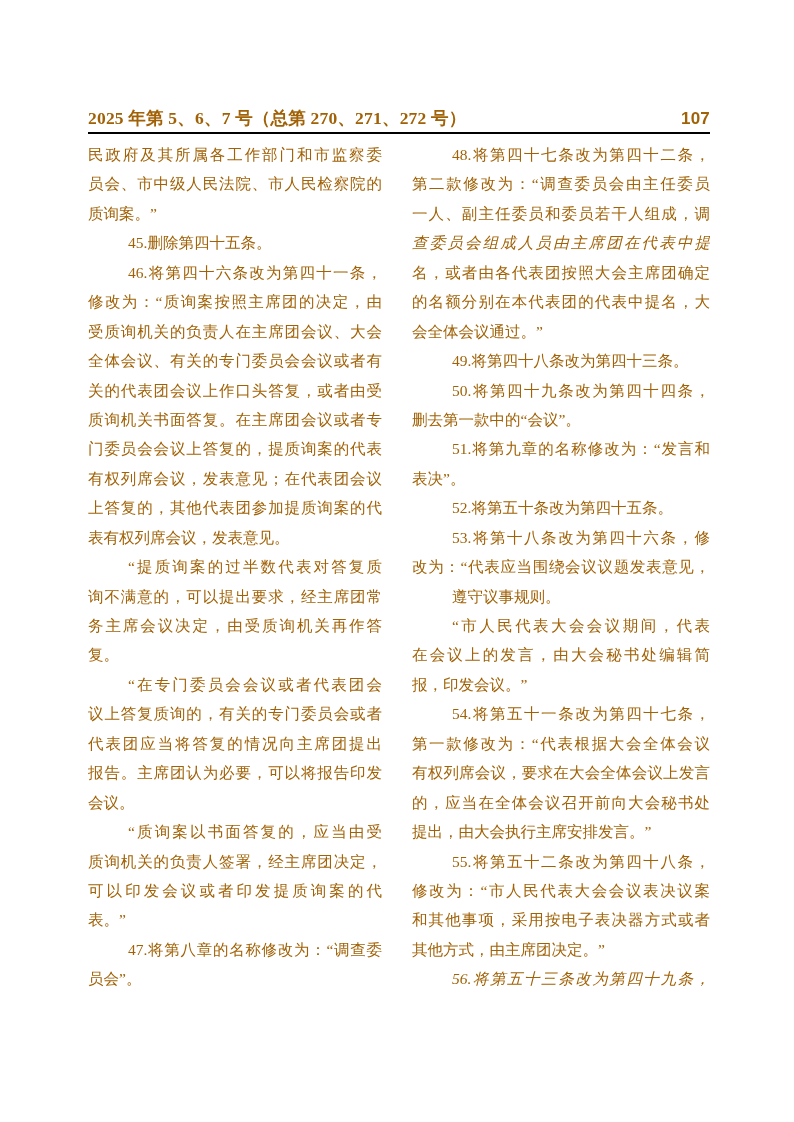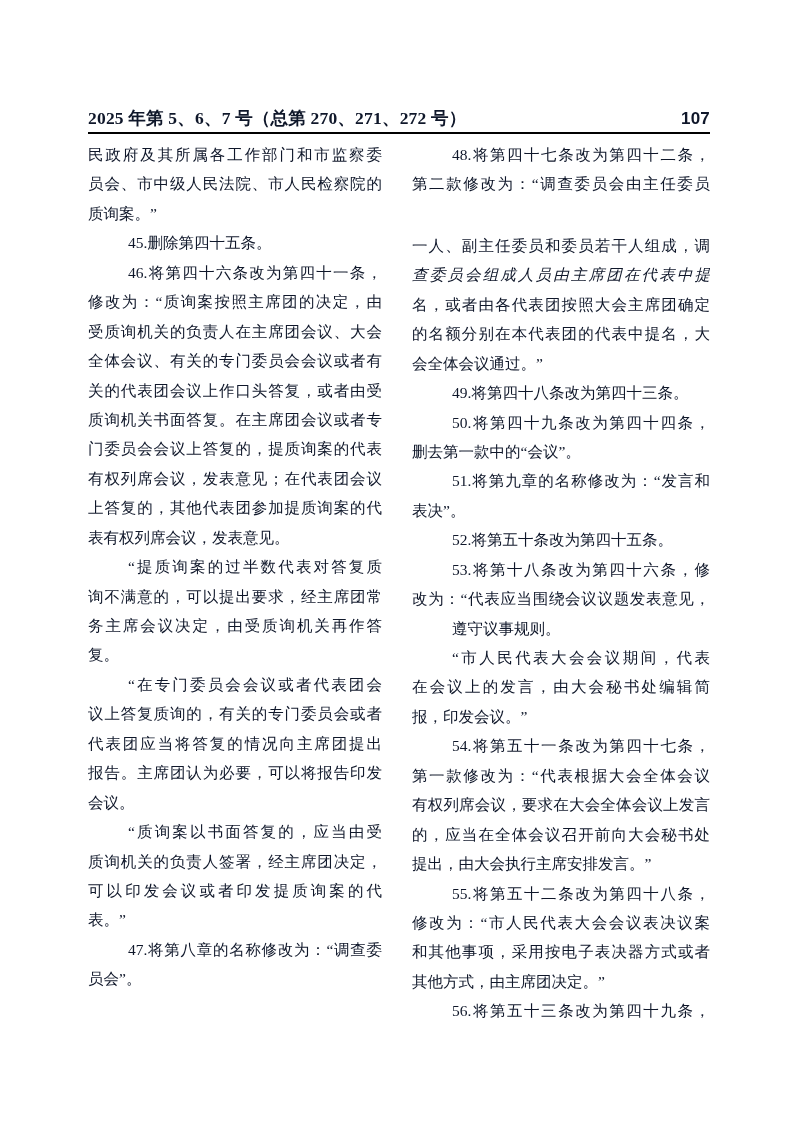--- a/index.html
+++ b/index.html
@@ -3,21 +3,21 @@
 <meta charset="utf-8">
 <style>
   * { box-sizing: border-box; }
   html, body { margin: 0; padding: 0; background: #ffffff; }
   .page {
     position: relative;
     width: 794px;
     height: 1122px;
     background: #ffffff;
     font-family: "Liberation Serif", "DejaVu Serif", serif;
-    color: #0f172a;
+    color: #a16207;
     overflow: hidden;
   }
   .content {
     position: absolute;
     left: 88px;
     top: 106px;
     width: 622px;
   }
   .header {
     display: flex;
@@ -100,21 +100,21 @@
           <div class="line just" style="padding-left: 40px;">“质询案以书面答复的，应当由受</div>
           <div class="line just" style="padding-left: 0px;">质询机关的负责人签署，经主席团决定，</div>
           <div class="line just" style="padding-left: 0px;">可以印发会议或者印发提质询案的代</div>
           <div class="line" style="padding-left: 0px;">表。”</div>
           <div class="line just" style="padding-left: 40px;">47.将第八章的名称修改为：“调查委</div>
           <div class="line" style="padding-left: 0px;">员会”。</div>
         </div>
       <div class="col col-right">
           <div class="line just" style="padding-left: 40px;">48.将第四十七条改为第四十二条，</div>
           <div class="line just" style="padding-left: 0px;">第二款修改为：“调查委员会由主任委员</div>
-          <div class="line just" style="padding-left: 0px; margin-top: 32px;">一人、副主任委员和委员若干人组成，调</div>
+          <div class="line just" style="padding-left: 0px;">一人、副主任委员和委员若干人组成，调</div>
           <div class="line just" style="padding-left: 0px; font-style: italic;">查委员会组成人员由主席团在代表中提</div>
           <div class="line just" style="padding-left: 0px;">名，或者由各代表团按照大会主席团确定</div>
           <div class="line just" style="padding-left: 0px;">的名额分别在本代表团的代表中提名，大</div>
           <div class="line" style="padding-left: 0px;">会全体会议通过。”</div>
           <div class="line" style="padding-left: 40px;">49.将第四十八条改为第四十三条。</div>
           <div class="line just" style="padding-left: 40px;">50.将第四十九条改为第四十四条，</div>
           <div class="line" style="padding-left: 0px;">删去第一款中的“会议”。</div>
           <div class="line just" style="padding-left: 40px;">51.将第九章的名称修改为：“发言和</div>
           <div class="line" style="padding-left: 0px;">表决”。</div>
           <div class="line" style="padding-left: 40px;">52.将第五十条改为第四十五条。</div>
@@ -126,18 +126,18 @@
           <div class="line" style="padding-left: 0px;">报，印发会议。”</div>
           <div class="line just" style="padding-left: 40px;">54.将第五十一条改为第四十七条，</div>
           <div class="line just" style="padding-left: 0px;">第一款修改为：“代表根据大会全体会议</div>
           <div class="line just" style="padding-left: 0px;">有权列席会议，要求在大会全体会议上发言</div>
           <div class="line just" style="padding-left: 0px;">的，应当在全体会议召开前向大会秘书处</div>
           <div class="line" style="padding-left: 0px;">提出，由大会执行主席安排发言。”</div>
           <div class="line just" style="padding-left: 40px;">55.将第五十二条改为第四十八条，</div>
           <div class="line just" style="padding-left: 0px;">修改为：“市人民代表大会会议表决议案</div>
           <div class="line just" style="padding-left: 0px;">和其他事项，采用按电子表决器方式或者</div>
           <div class="line" style="padding-left: 0px;">其他方式，由主席团决定。”</div>
-          <div class="line just" style="padding-left: 40px;">56.将第五十三条改为第四十九条，</div>
+          <div class="line just" style="padding-left: 40px; font-style: italic;">56.将第五十三条改为第四十九条，</div>
         </div>
     </div>
 
   </div>
 </div>
 
 </body></html>

